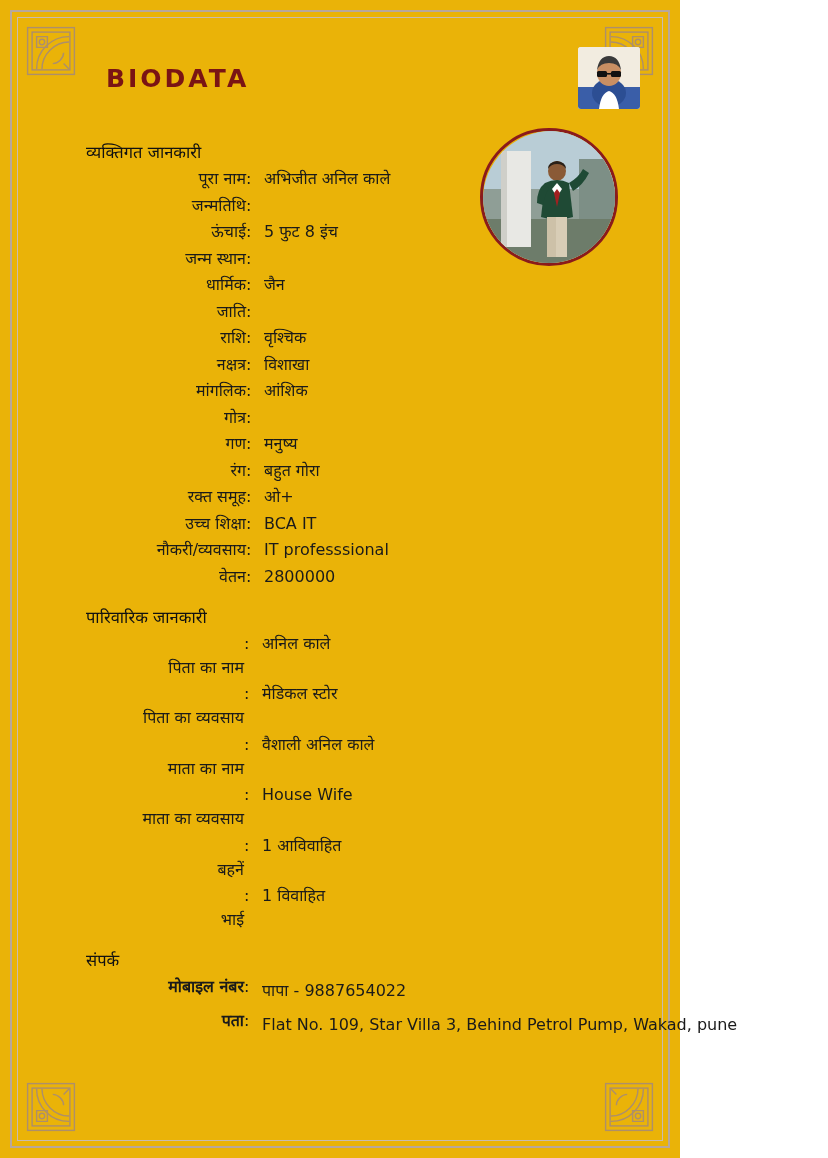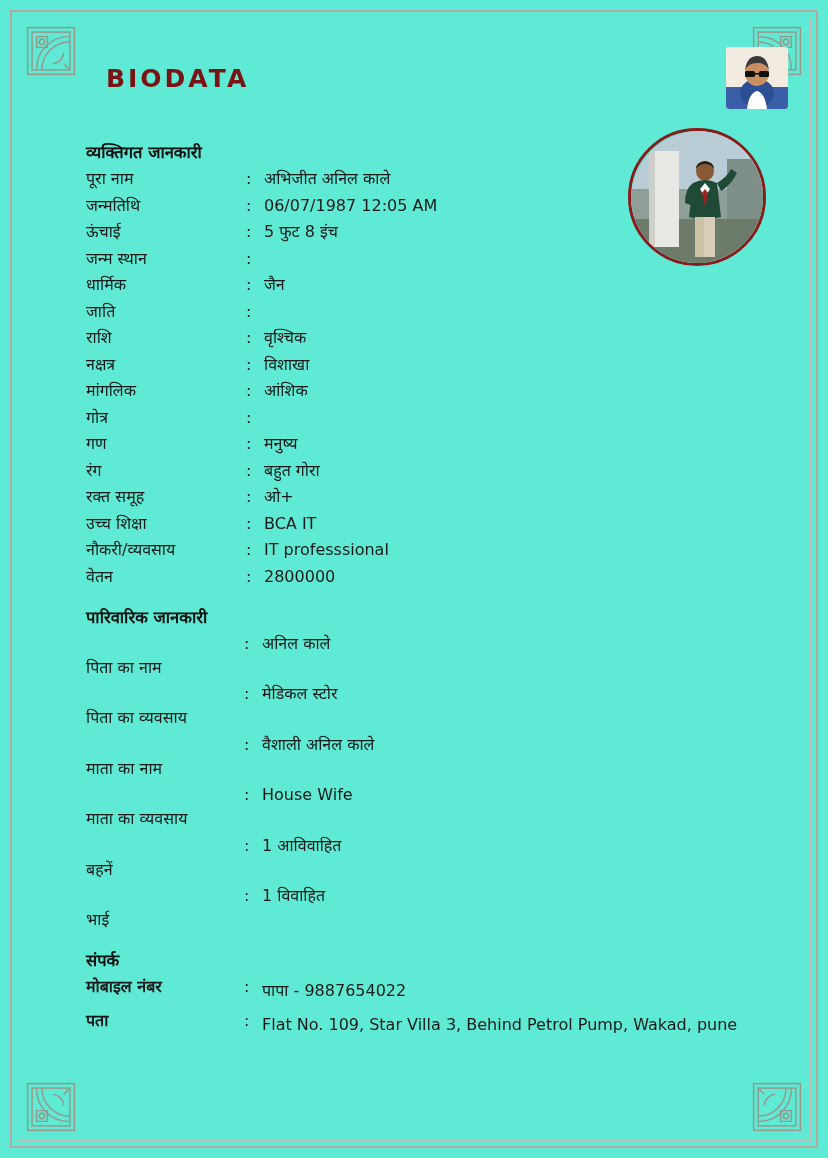--- a/index.html
+++ b/index.html
@@ -10,24 +10,24 @@
   body {
     width: 828px;
     height: 1158px;
     font-family: "DejaVu Sans", "Liberation Sans", sans-serif;
     color: #222222;
     overflow: hidden;
   }
 
   .page {
     position: relative;
-    width: 828px;
+    width: 680px;
     height: 1158px;
     box-sizing: border-box;
-    background: #5eead4;
+    background: #eab308;
   }
 
   
   .border-outer {
     position: absolute;
     left: 10px;
     top: 10px;
     right: 10px;
     bottom: 10px;
     border: 2px solid #b8a79c;
@@ -106,37 +106,38 @@
   
   .content {
     position: absolute;
     left: 86px;
     top: 140px;
     width: 660px;
   }
 
   .section-title {
     font-size: 16.5px;
-    font-weight: bold;
+    font-weight: normal;
     color: #111111;
     margin: 0 0 8px 0;
   }
   .section-title.spaced { margin-top: 20px; }
 
   .row {
     display: flex;
     align-items: flex-start;
     line-height: 1.0;
     margin-bottom: 10.5px;
     font-size: 16px;
   }
   .row .label {
     width: 160px;
     flex: 0 0 160px;
     color: #1a1a1a;
+    text-align: right;
   }
   .row .colon {
     width: 18px;
     flex: 0 0 18px;
     color: #1a1a1a;
   }
   .row .value {
     flex: 1 1 auto;
     color: #1a1a1a;
   }
@@ -265,21 +266,20 @@
     <div class="section-title">व्यक्तिगत जानकारी</div>
     <div class="rows-personal">
       <div class="row">
         <div class="label">पूरा नाम</div>
         <div class="colon">:</div>
         <div class="value">अभिजीत अनिल काले</div>
       </div>
       <div class="row">
         <div class="label">जन्मतिथि</div>
         <div class="colon">:</div>
-        <div class="value">06/07/1987 12:05 AM</div>
       </div>
       <div class="row">
         <div class="label">ऊंचाई</div>
         <div class="colon">:</div>
         <div class="value">5 फुट 8 इंच</div>
       </div>
       <div class="row">
         <div class="label">जन्म स्थान</div>
         <div class="colon">:</div>
       </div>

